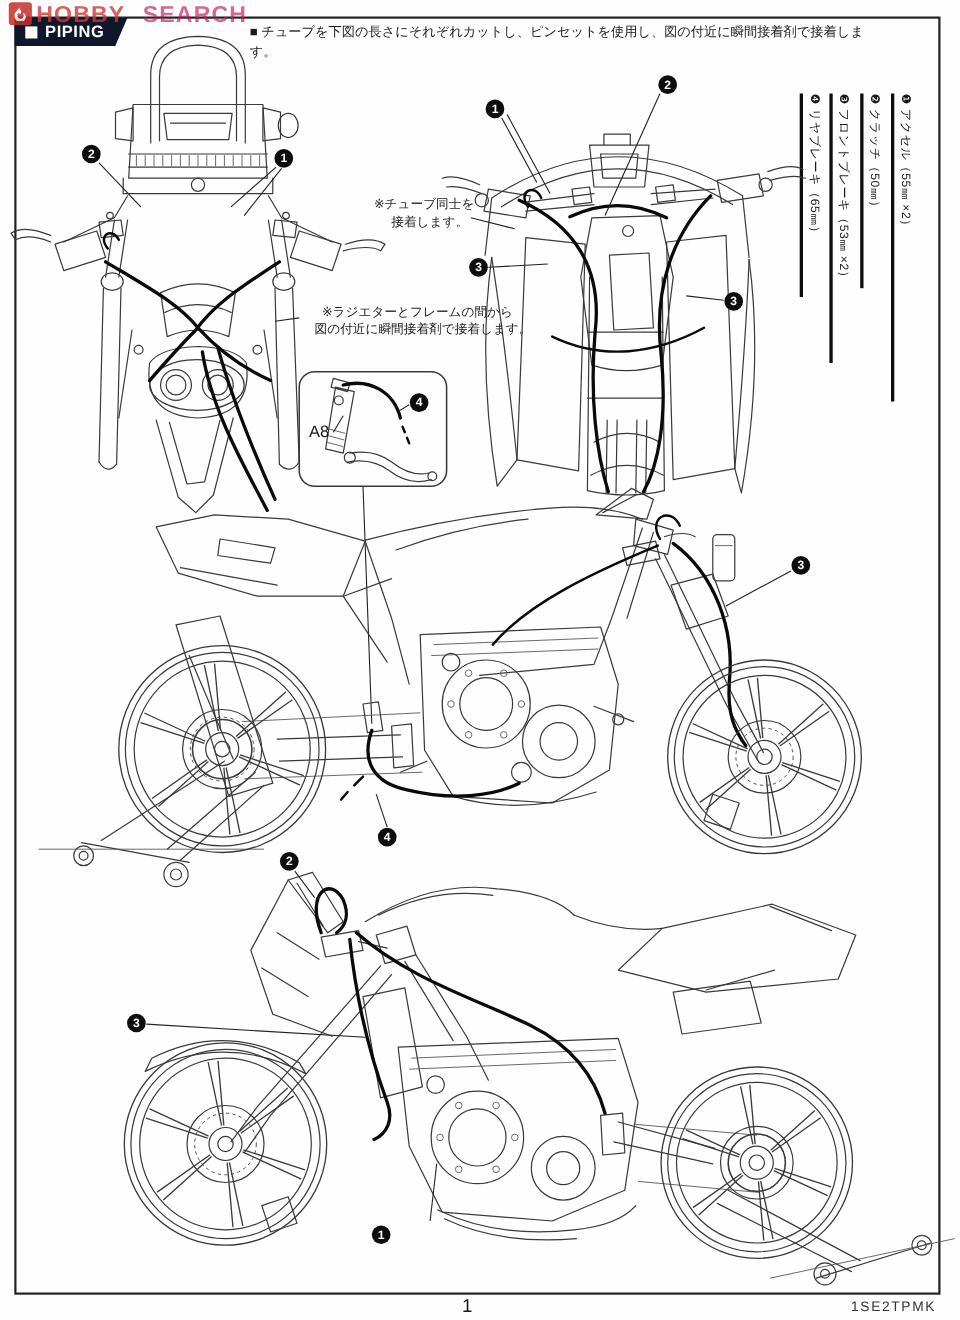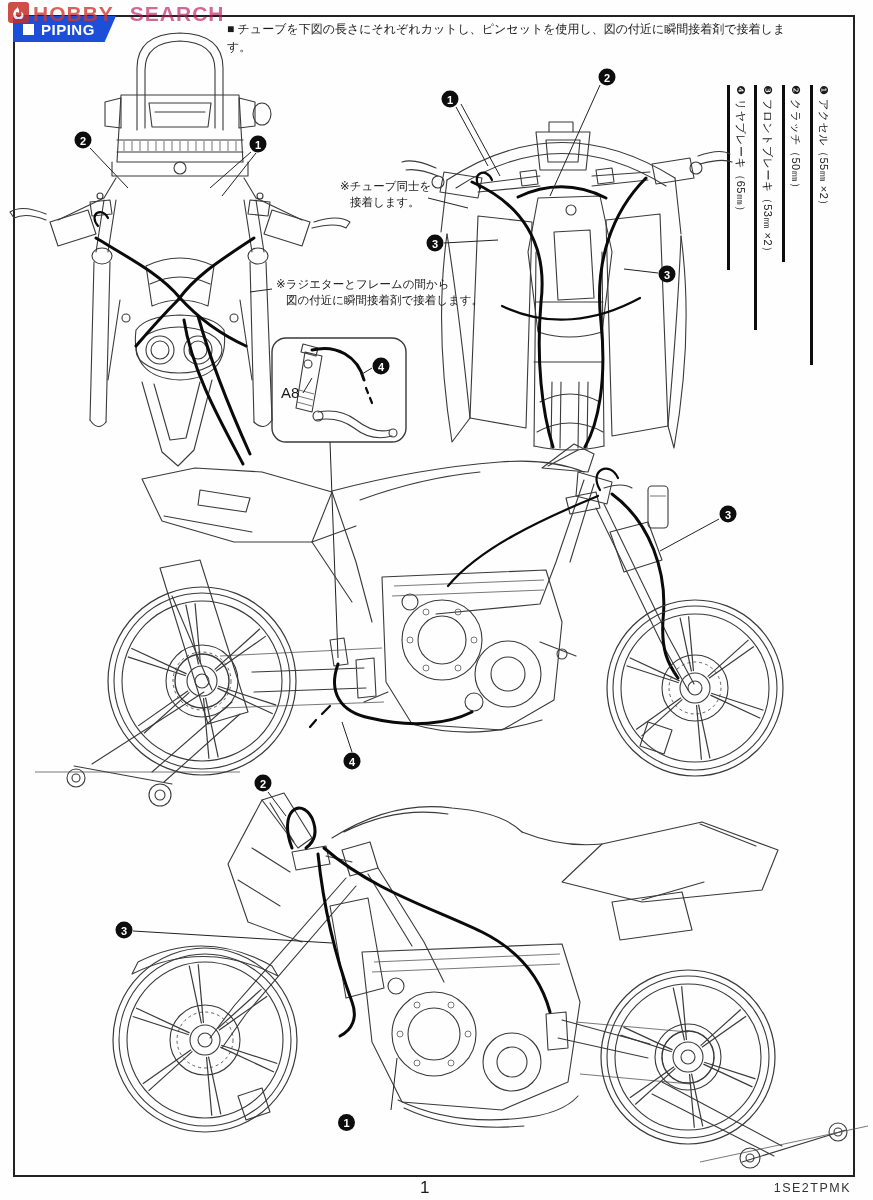--- a/index.html
+++ b/index.html
@@ -8,21 +8,21 @@
     font-family:"Liberation Sans","DejaVu Sans",sans-serif;color:#1a1a1a;
     overflow:hidden;
   }
   .frame{
     position:absolute;left:13px;top:15px;width:838px;height:1158px;
     border:2px solid #222;
   }
   
   .banner{
     position:absolute;left:13px;top:16px;width:103px;height:26px;
-    background:#1d4ed8;clip-path:polygon(0 0,100% 0,89% 100%,0 100%);
+    background:#0f172a;clip-path:polygon(0 0,100% 0,89% 100%,0 100%);
     display:flex;align-items:center;gap:7px;padding-left:10px;box-sizing:border-box;
   }
   .banner .sq{width:11px;height:11px;background:#fff;}
   .banner .t{color:#fff;font-weight:bold;font-size:15px;letter-spacing:.5px;}
   
   .wm{position:absolute;left:8px;top:2px;display:flex;align-items:flex-start;gap:4px;z-index:5;pointer-events:none;}
   .wm .mark{width:21px;height:21px;background:#c63028;border-radius:3px;opacity:.85;display:flex;align-items:center;justify-content:center;}
   .wm .hobby{font-size:21px;font-weight:bold;letter-spacing:1px;color:#cd3a34;opacity:.8;}
   .wm .search{font-size:21px;font-weight:bold;letter-spacing:1px;color:#be185d;opacity:.65;margin-left:12px;}
   
@@ -39,21 +39,21 @@
   .badge{
     position:absolute;width:17px;height:17px;border-radius:50%;background:#0d0d0d;color:#fff;
     font-size:11px;font-weight:bold;display:flex;align-items:center;justify-content:center;
     transform:translate(-50%,-50%);z-index:4;
   }
   .badge-inline{
     width:17px;height:17px;border-radius:50%;background:#0d0d0d;color:#fff;flex:0 0 17px;
     font-size:11px;font-weight:bold;display:flex;align-items:center;justify-content:center;margin-top:2px;
   }
   
-  .note{position:absolute;font-size:11.5px;line-height:16px;z-index:3;}
+  .note{position:absolute;font-size:11.5px;line-height:16px;z-index:3;text-align:center;}
   .note .ind{padding-left:10px;font-family:Liberation Serif, serif;}
   .note-row{display:flex;gap:6px;}
   .a8-label{position:absolute;left:281px;top:384px;font-size:15px;z-index:3;}
   
   .pageno{position:absolute;left:420px;top:1178px;font-size:17px;}
   .sheetcode{position:absolute;right:22px;top:1181px;font-size:12.5px;letter-spacing:1.5px;color:#333;margin-left:47px;}
   svg.art{position:absolute;left:0;top:0;z-index:2;}
   .ln{stroke:#3a3a3a;stroke-width:1.1;fill:none;stroke-linecap:round;stroke-linejoin:round;}
   .thin{stroke:#555;stroke-width:.8;fill:none;}
   .cable{stroke:#0a0a0a;stroke-width:3;fill:none;stroke-linecap:round;}

